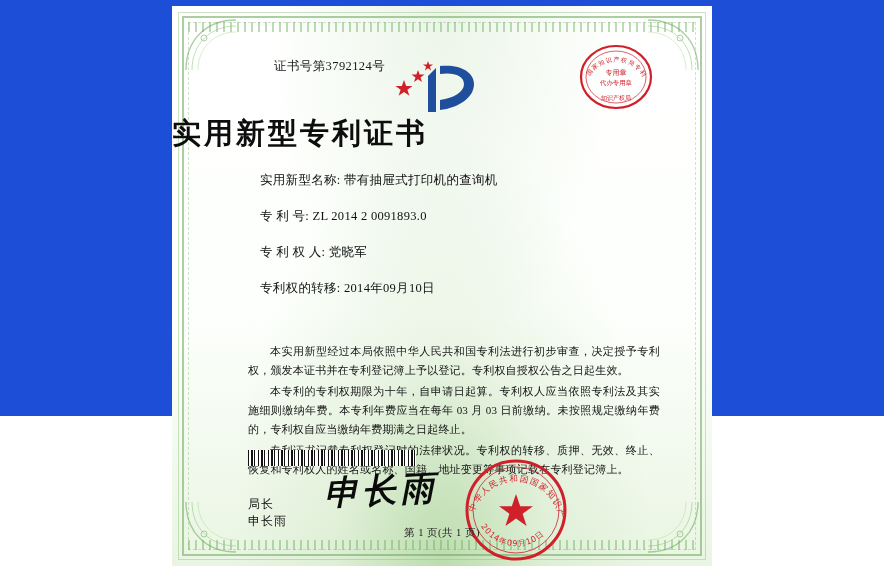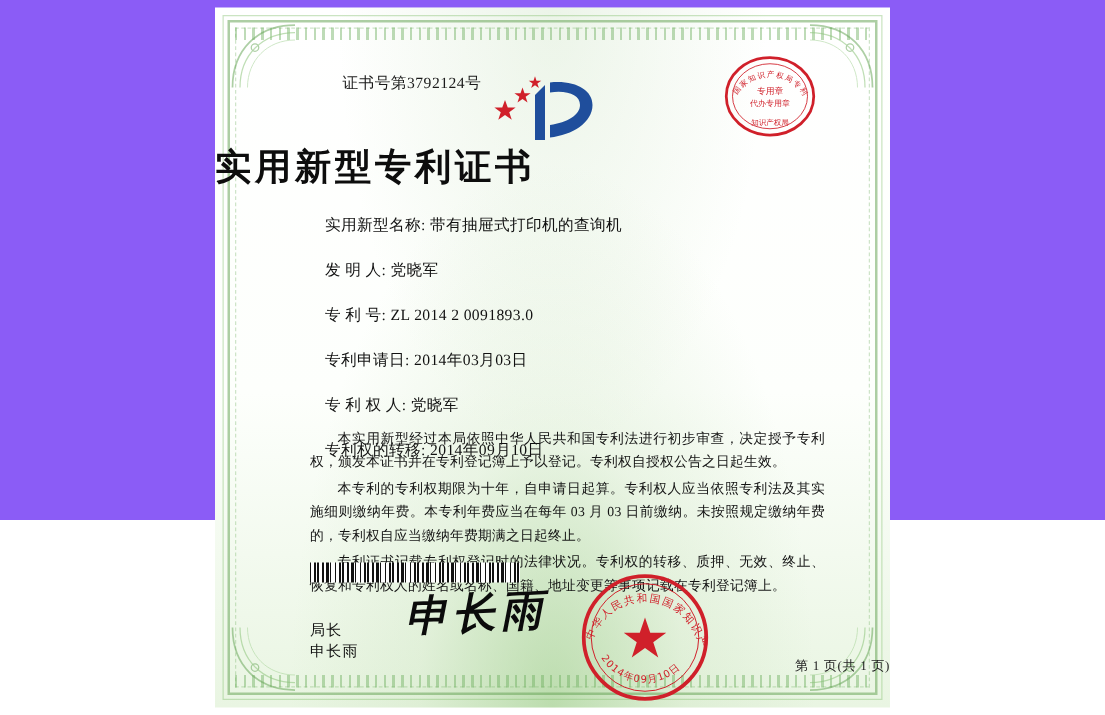--- a/index.html
+++ b/index.html
@@ -11,21 +11,21 @@
     width: 884px;
     height: 572px;
     font-family: "Liberation Serif", serif;
     overflow: hidden;
   }
 
   #certificate-page {
     position: relative;
     width: 884px;
     height: 416px;
-    background: #8b5cf6;
+    background: #1d4ed8;
   }
 
   
   .sheet {
     position: absolute;
     left: 172px;
     top: 6px;
     width: 540px;
     height: 560px;
     background:
@@ -201,21 +201,21 @@
     top: 452px;
     width: 104px;
     height: 104px;
   }
 
   .page-footer {
     position: absolute;
     left: 0;
     right: 0;
     bottom: 26px;
-    text-align: right;
+    text-align: center;
     font-size: 10.5px;
     color: #222;
     letter-spacing: 0.5px;
   }
 
   svg { display: block; overflow: visible; }
 </style>
 </head>
 <body>
 
@@ -291,30 +291,22 @@
     </div>
 
     <div class="title">实用新型专利证书</div>
 
     <div class="fields">
       <div class="field-row">
         <span class="field-label">实用新型名称:</span>
         <span class="field-value">带有抽屉式打印机的查询机</span>
       </div>
       <div class="field-row">
-        <span class="field-label">发  明  人:</span>
-        <span class="field-value">党晓军</span>
-      </div>
-      <div class="field-row">
         <span class="field-label">专  利  号:</span>
         <span class="field-value">ZL 2014 2 0091893.0</span>
-      </div>
-      <div class="field-row">
-        <span class="field-label">专利申请日:</span>
-        <span class="field-value">2014年03月03日</span>
       </div>
       <div class="field-row">
         <span class="field-label">专  利  权  人:</span>
         <span class="field-value">党晓军</span>
       </div>
       <div class="field-row">
         <span class="field-label">专利权的转移:</span>
         <span class="field-value">2014年09月10日</span>
       </div>
     </div>

